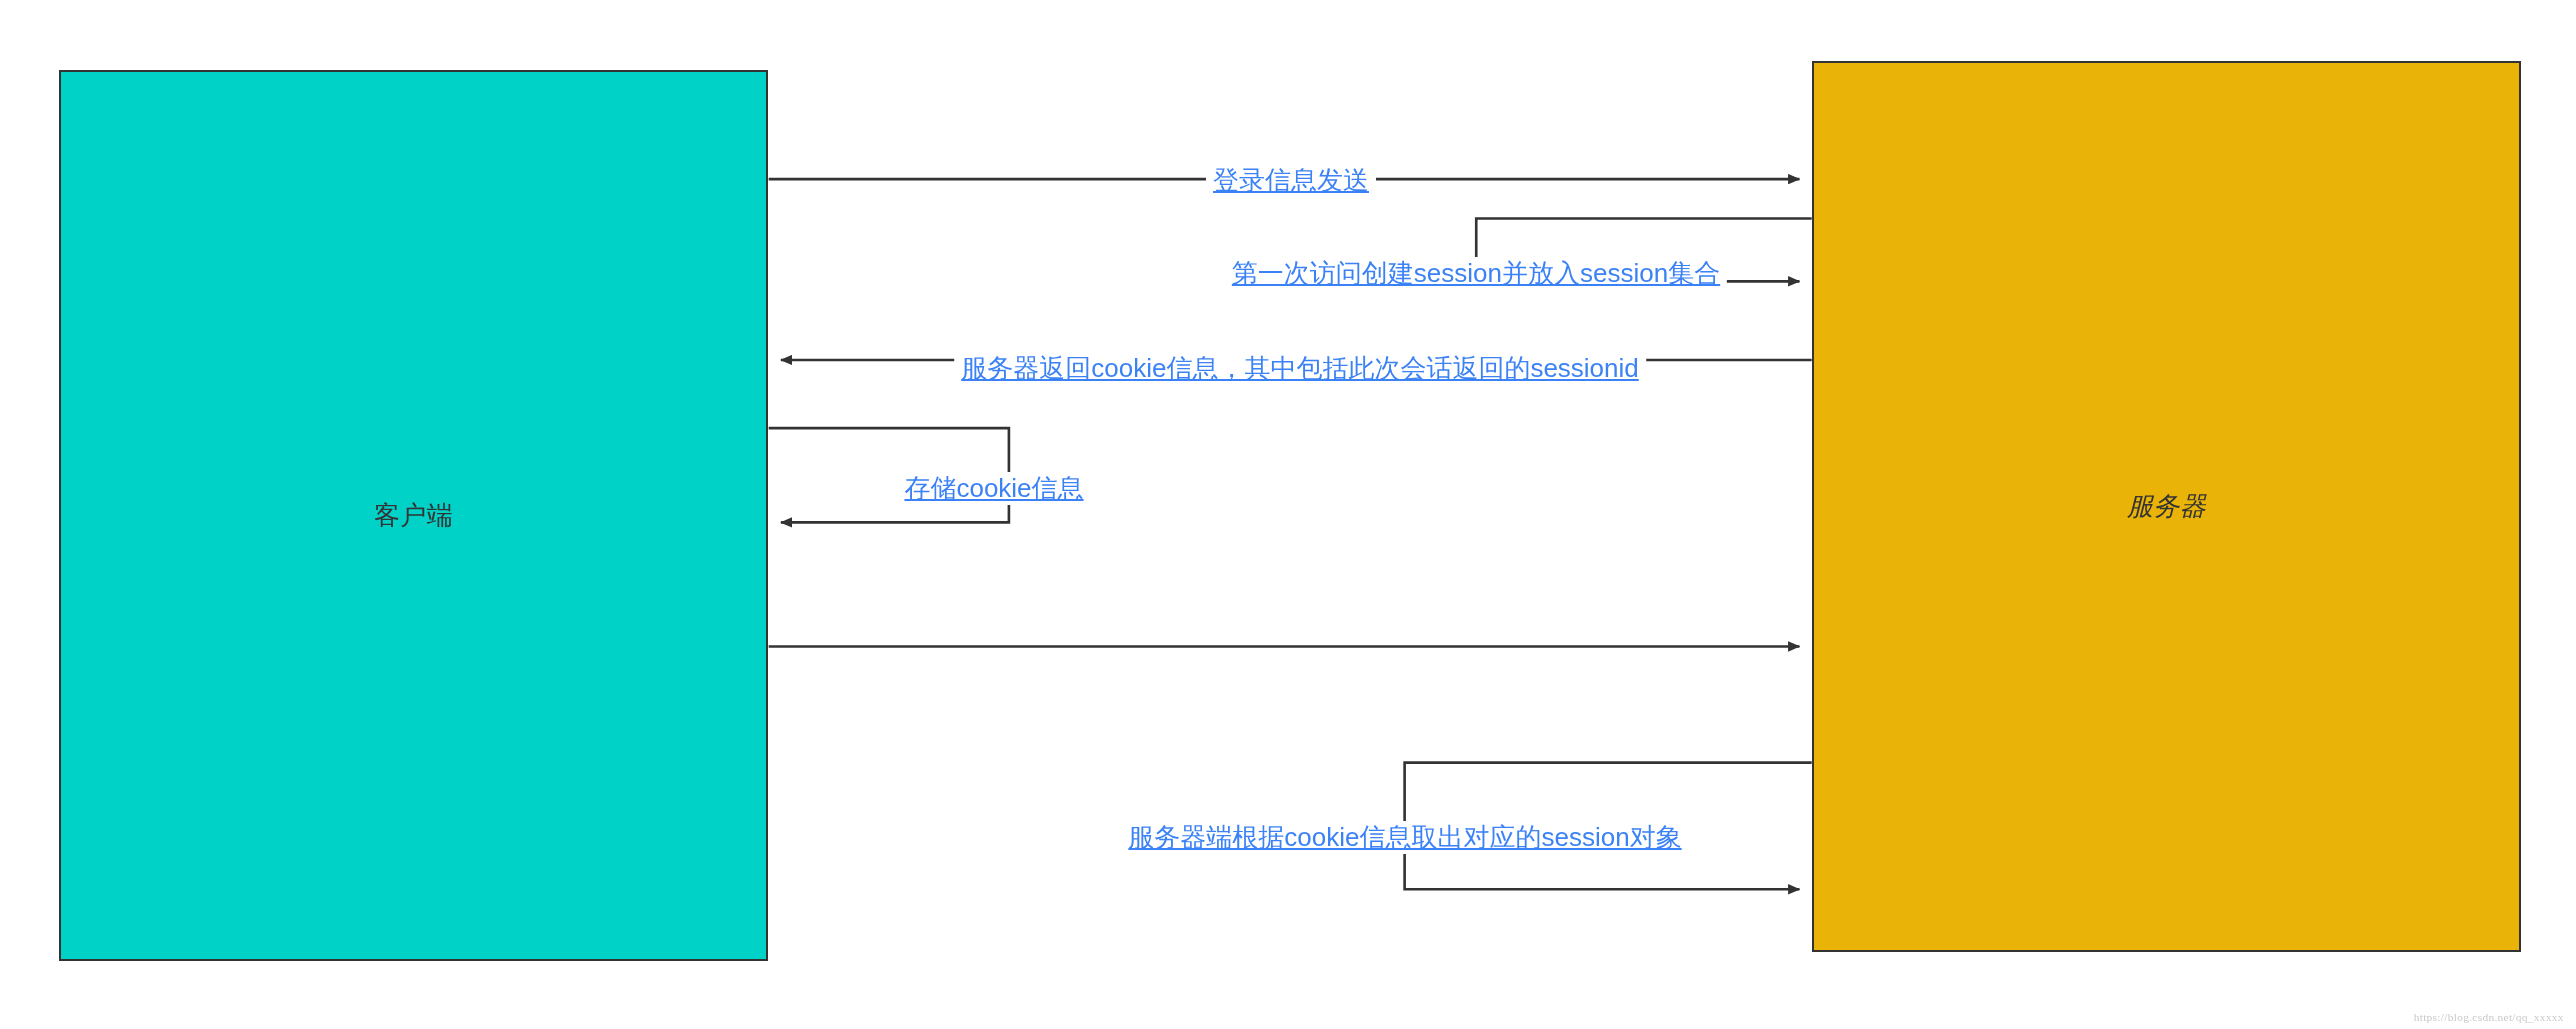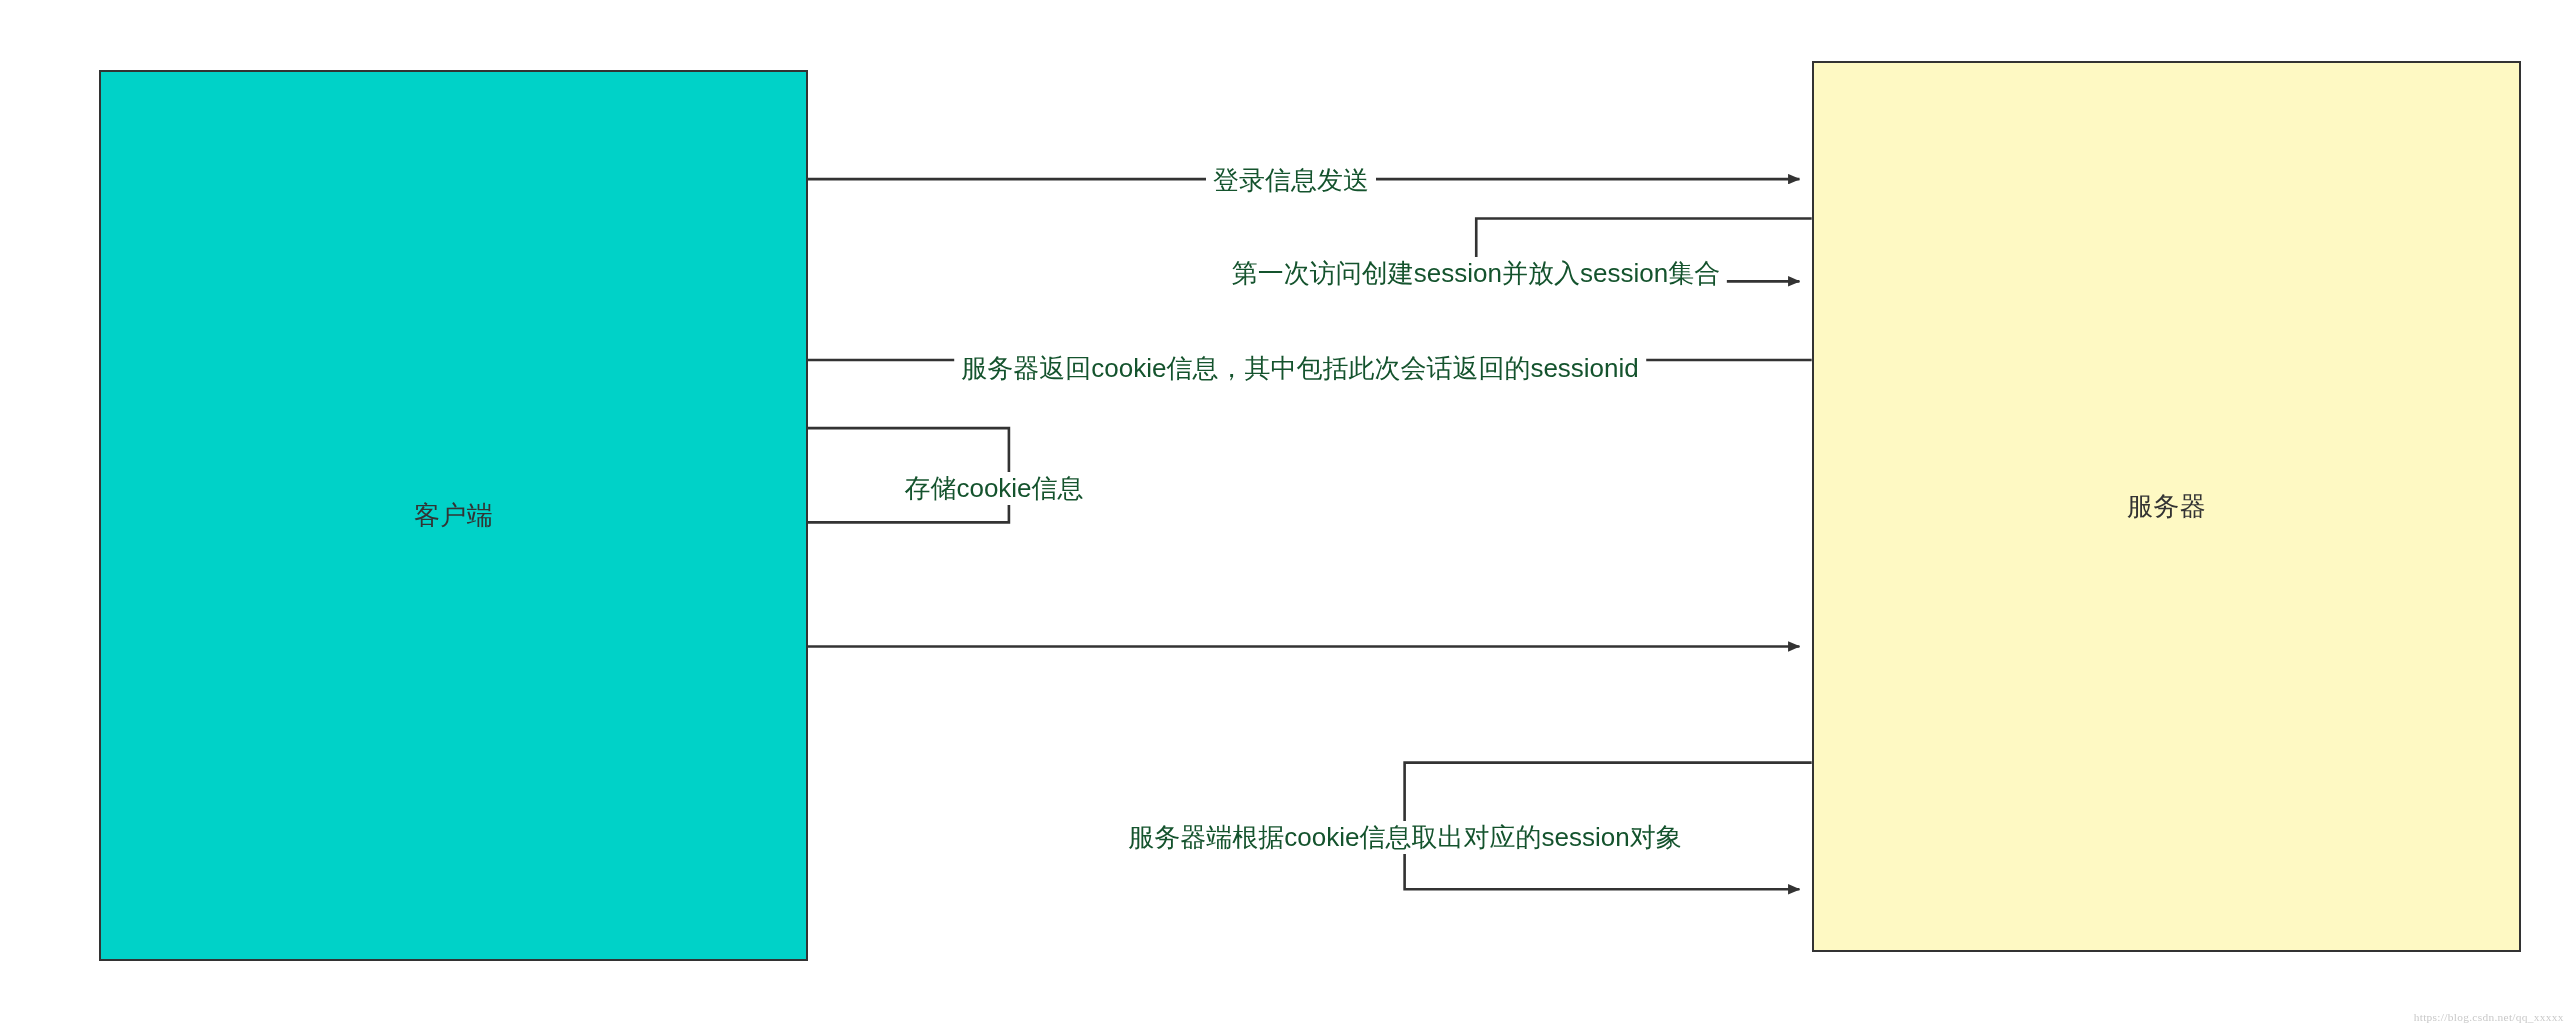--- a/index.html
+++ b/index.html
@@ -33,38 +33,38 @@
     font-size: 26px;
     color: #333333;
     font-family: "Liberation Sans", sans-serif;
     letter-spacing: 0.4px;
   }
   #client-node {
     left: 59px;
     top: 70px;
     width: 709px;
     height: 891px;
-    margin-left: 40px;
   }
   #server-node {
     left: 1812px;
     top: 61px;
     width: 709px;
     height: 891px;
   }
   .edge-label {
     position: absolute;
     font-size: 26px;
-    color: #14532d;
+    color: #3b82f6;
     background: #ffffff;
     padding: 0 7px;
     white-space: nowrap;
     font-family: "Liberation Sans", sans-serif;
     transform: translateX(-50%);
     line-height: 33px;
+    text-decoration: underline;
   }
   #svg-layer {
     position: absolute;
     left: 0;
     top: 0;
     width: 2576px;
     height: 1030px;
   }
   #watermark {
     position: absolute;
@@ -114,21 +114,21 @@
 
     <g>
       <path d="M2074,873 L1608,873 L1608,1018 L2060,1018" fill="none" stroke="#333333" stroke-width="3" marker-end="url(#arrow-right)"></path>
     </g>
   </svg>
 
   <div class="node-box" id="client-node" style="background:#00d2c8;">
     <span class="node-label">客户端</span>
   </div>
 
-  <div class="node-box" id="server-node" style="background:#fef9c3;">
+  <div class="node-box" id="server-node" style="background:#eab308;font-style:italic;">
     <span class="node-label">服务器</span>
   </div>
 
   <div class="edge-label" style="left:1291px; top:164px;">登录信息发送</div>
   <div class="edge-label" style="left:1300px; top:352px;">服务器返回cookie信息，其中包括此次会话返回的sessionid</div>
   <div class="edge-label" style="left:1476px; top:257px;">第一次访问创建session并放入session集合</div>
   <div class="edge-label" style="left:994px; top:472px;">存储cookie信息</div>
   <div class="edge-label" style="left:1405px; top:821px;text-align:right;">服务器端根据cookie信息取出对应的session对象</div>
 
   <div id="watermark">https://blog.csdn.net/qq_xxxxx</div>

